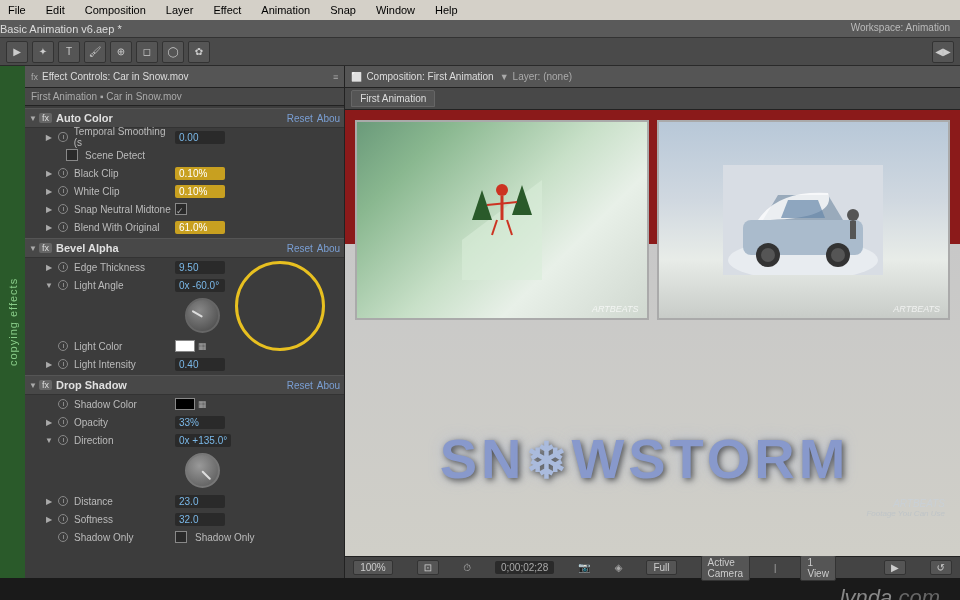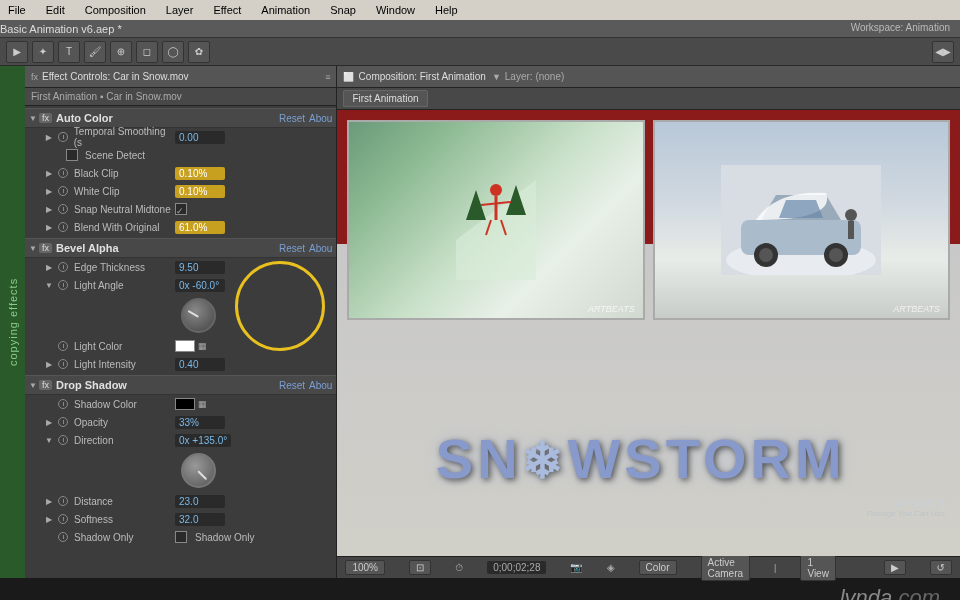--- a/index.html
+++ b/index.html
@@ -786,21 +786,21 @@
 
     </div>
 
     <div id="bottom-bar">
       <div class="bottom-btn">100%</div>
       <div class="bottom-btn">⊡</div>
       <span style="font-size:10px; color:#aaa;">⏱</span>
       <div class="bottom-timecode">0;00;02;28</div>
       <span style="font-size:10px; color:#aaa;">📷</span>
       <span style="font-size:10px; color:#aaa;">◈</span>
-      <div class="bottom-btn">Color</div>
+      <div class="bottom-btn">Full</div>
       <div class="bottom-btn">Active Camera</div>
       <div style="font-size:9px;color:#aaa;">|</div>
       <div class="bottom-btn">1 View</div>
       <div style="flex:1;"></div>
       <div class="bottom-btn">▶</div>
       <div class="bottom-btn">↺</div>
     </div>
 
   </div>
 

